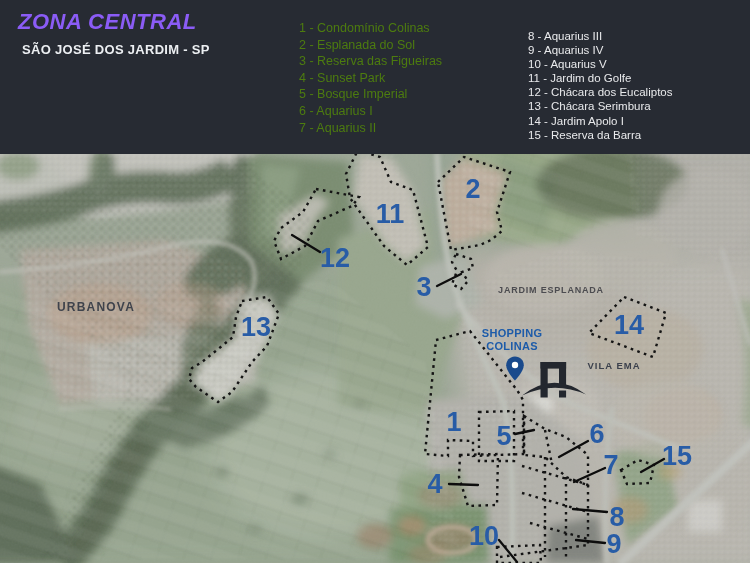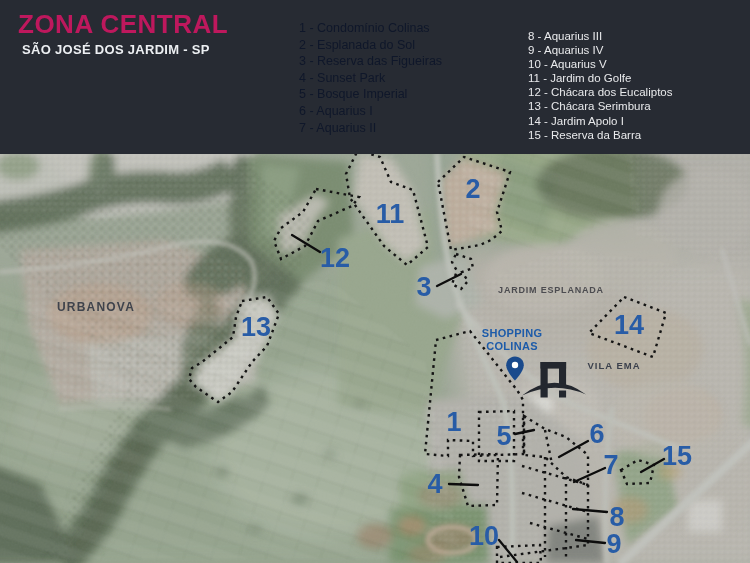--- a/index.html
+++ b/index.html
@@ -1,20 +1,20 @@
 <!DOCTYPE html>
 <html><head>
 <meta charset="utf-8">
 <style>
   html,body{margin:0;padding:0;}
   body{width:750px;height:563px;overflow:hidden;font-family:"Liberation Sans",sans-serif;}
   .hdr{position:absolute;left:0;top:0;width:750px;height:154px;background:#272b33;}
-  .title{position:absolute;left:18px;top:9px;font-size:26px;font-weight:bold;color:#be185d;letter-spacing:0.5px;}
+  .title{position:absolute;left:18px;top:9px;font-size:22px;font-weight:bold;color:#8b5cf6;letter-spacing:0.5px;font-style:italic;}
   .subtitle{position:absolute;left:22px;top:42px;font-size:13px;font-weight:bold;color:#eceff2;letter-spacing:0.3px;}
-  .leg1{position:absolute;left:299px;top:20px;font-size:12.5px;color:#0f172a;line-height:16.6px;}
+  .leg1{position:absolute;left:299px;top:20px;font-size:12.5px;color:#4d7c0f;line-height:16.6px;}
   .leg2{position:absolute;left:528px;top:21px;font-size:11.5px;color:#e9eaec;line-height:14.1px;margin-top:8px;}
   .mapwrap{position:absolute;left:0;top:154px;width:750px;height:409px;background:#a7b0a4;padding-left:48px;}
   svg{position:absolute;left:0;top:0;}
 </style>
 </head>
 <body>
 
 <div class="hdr"></div>
 
 <div class="title">ZONA CENTRAL</div>

